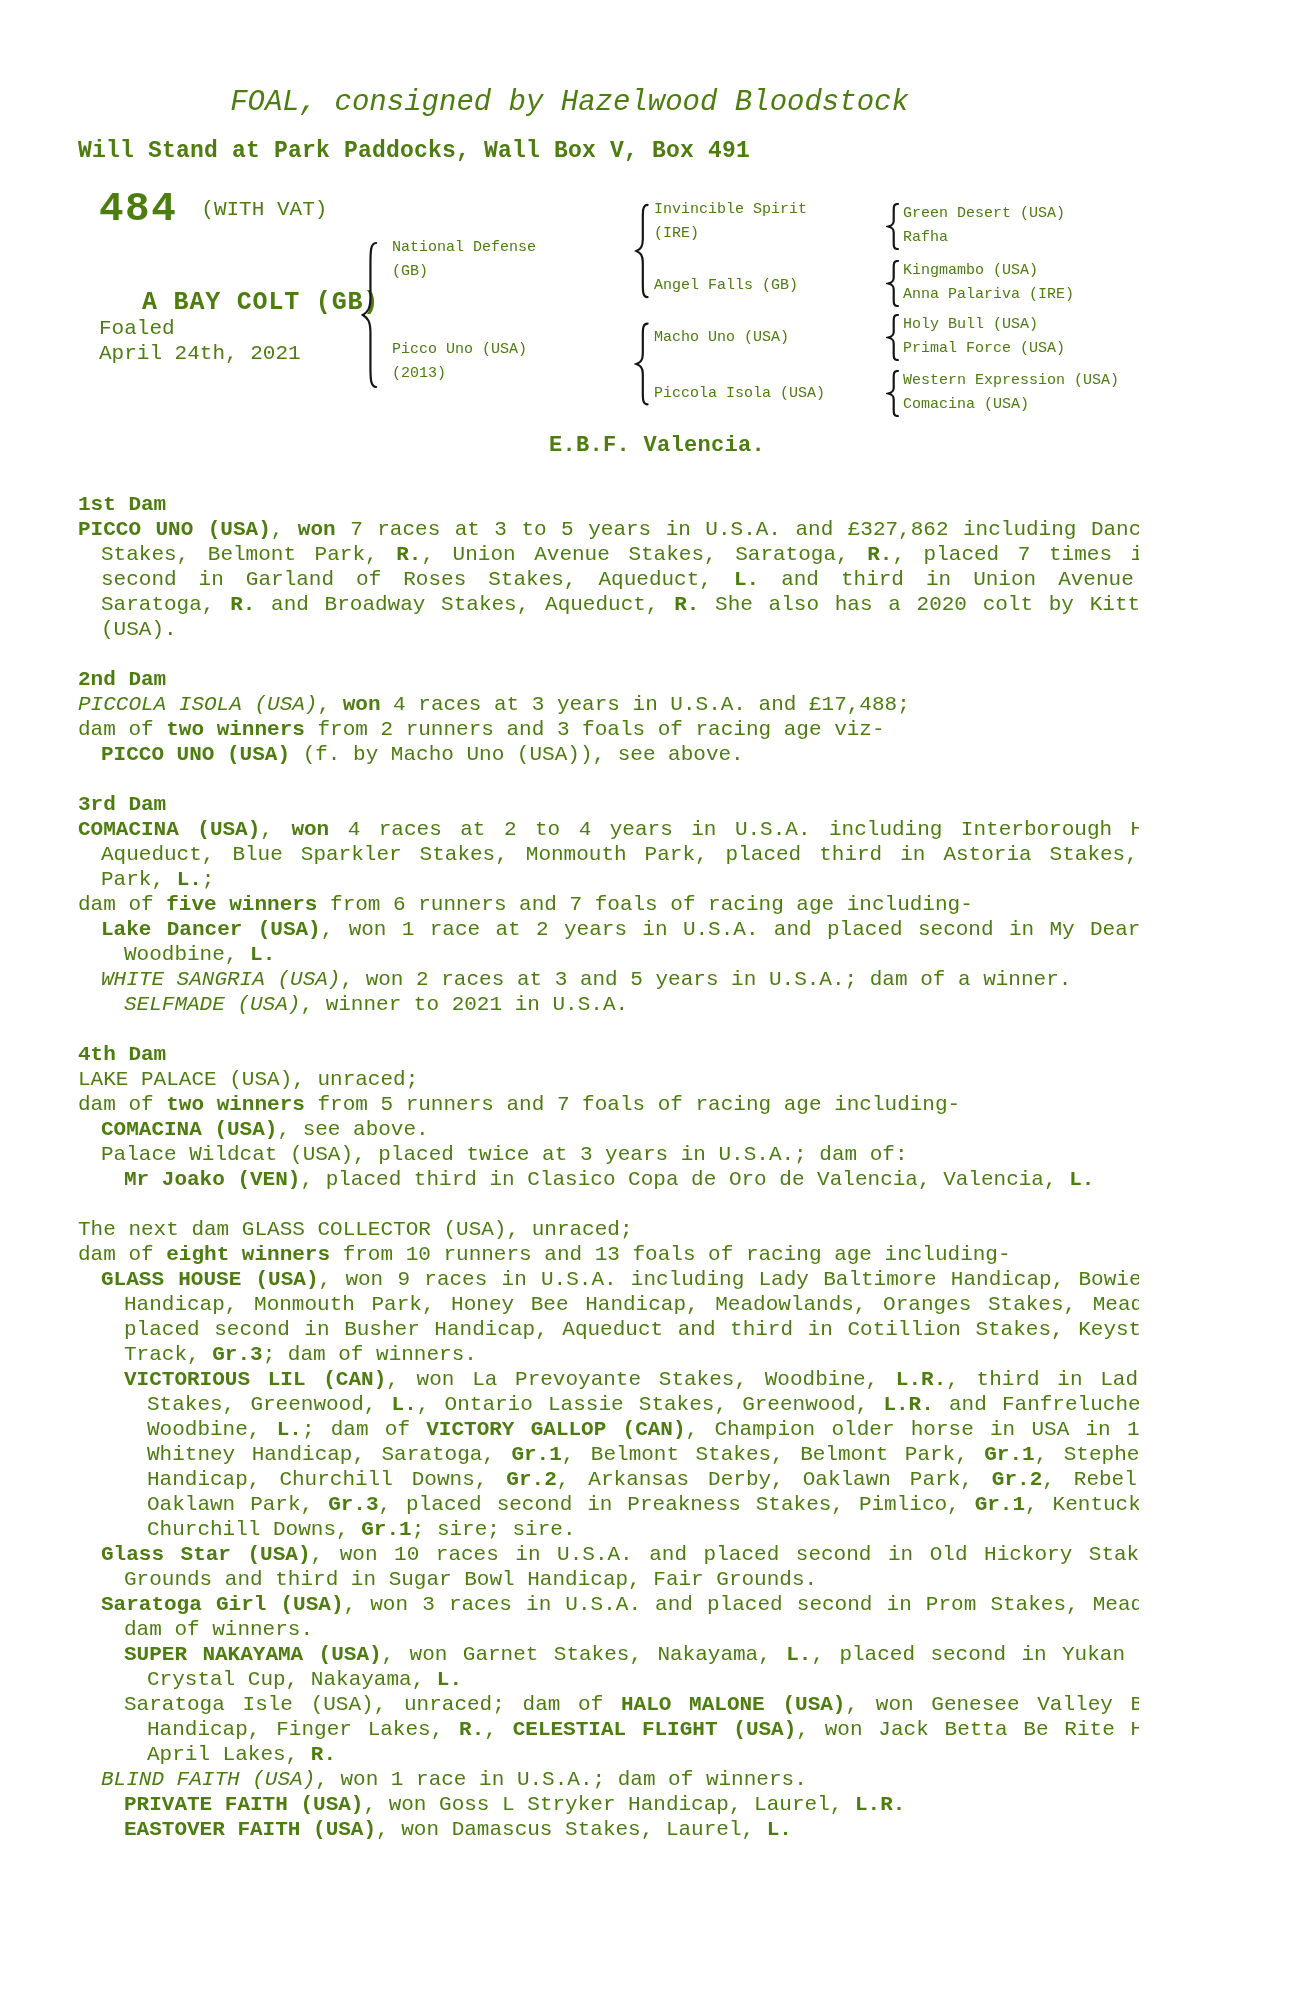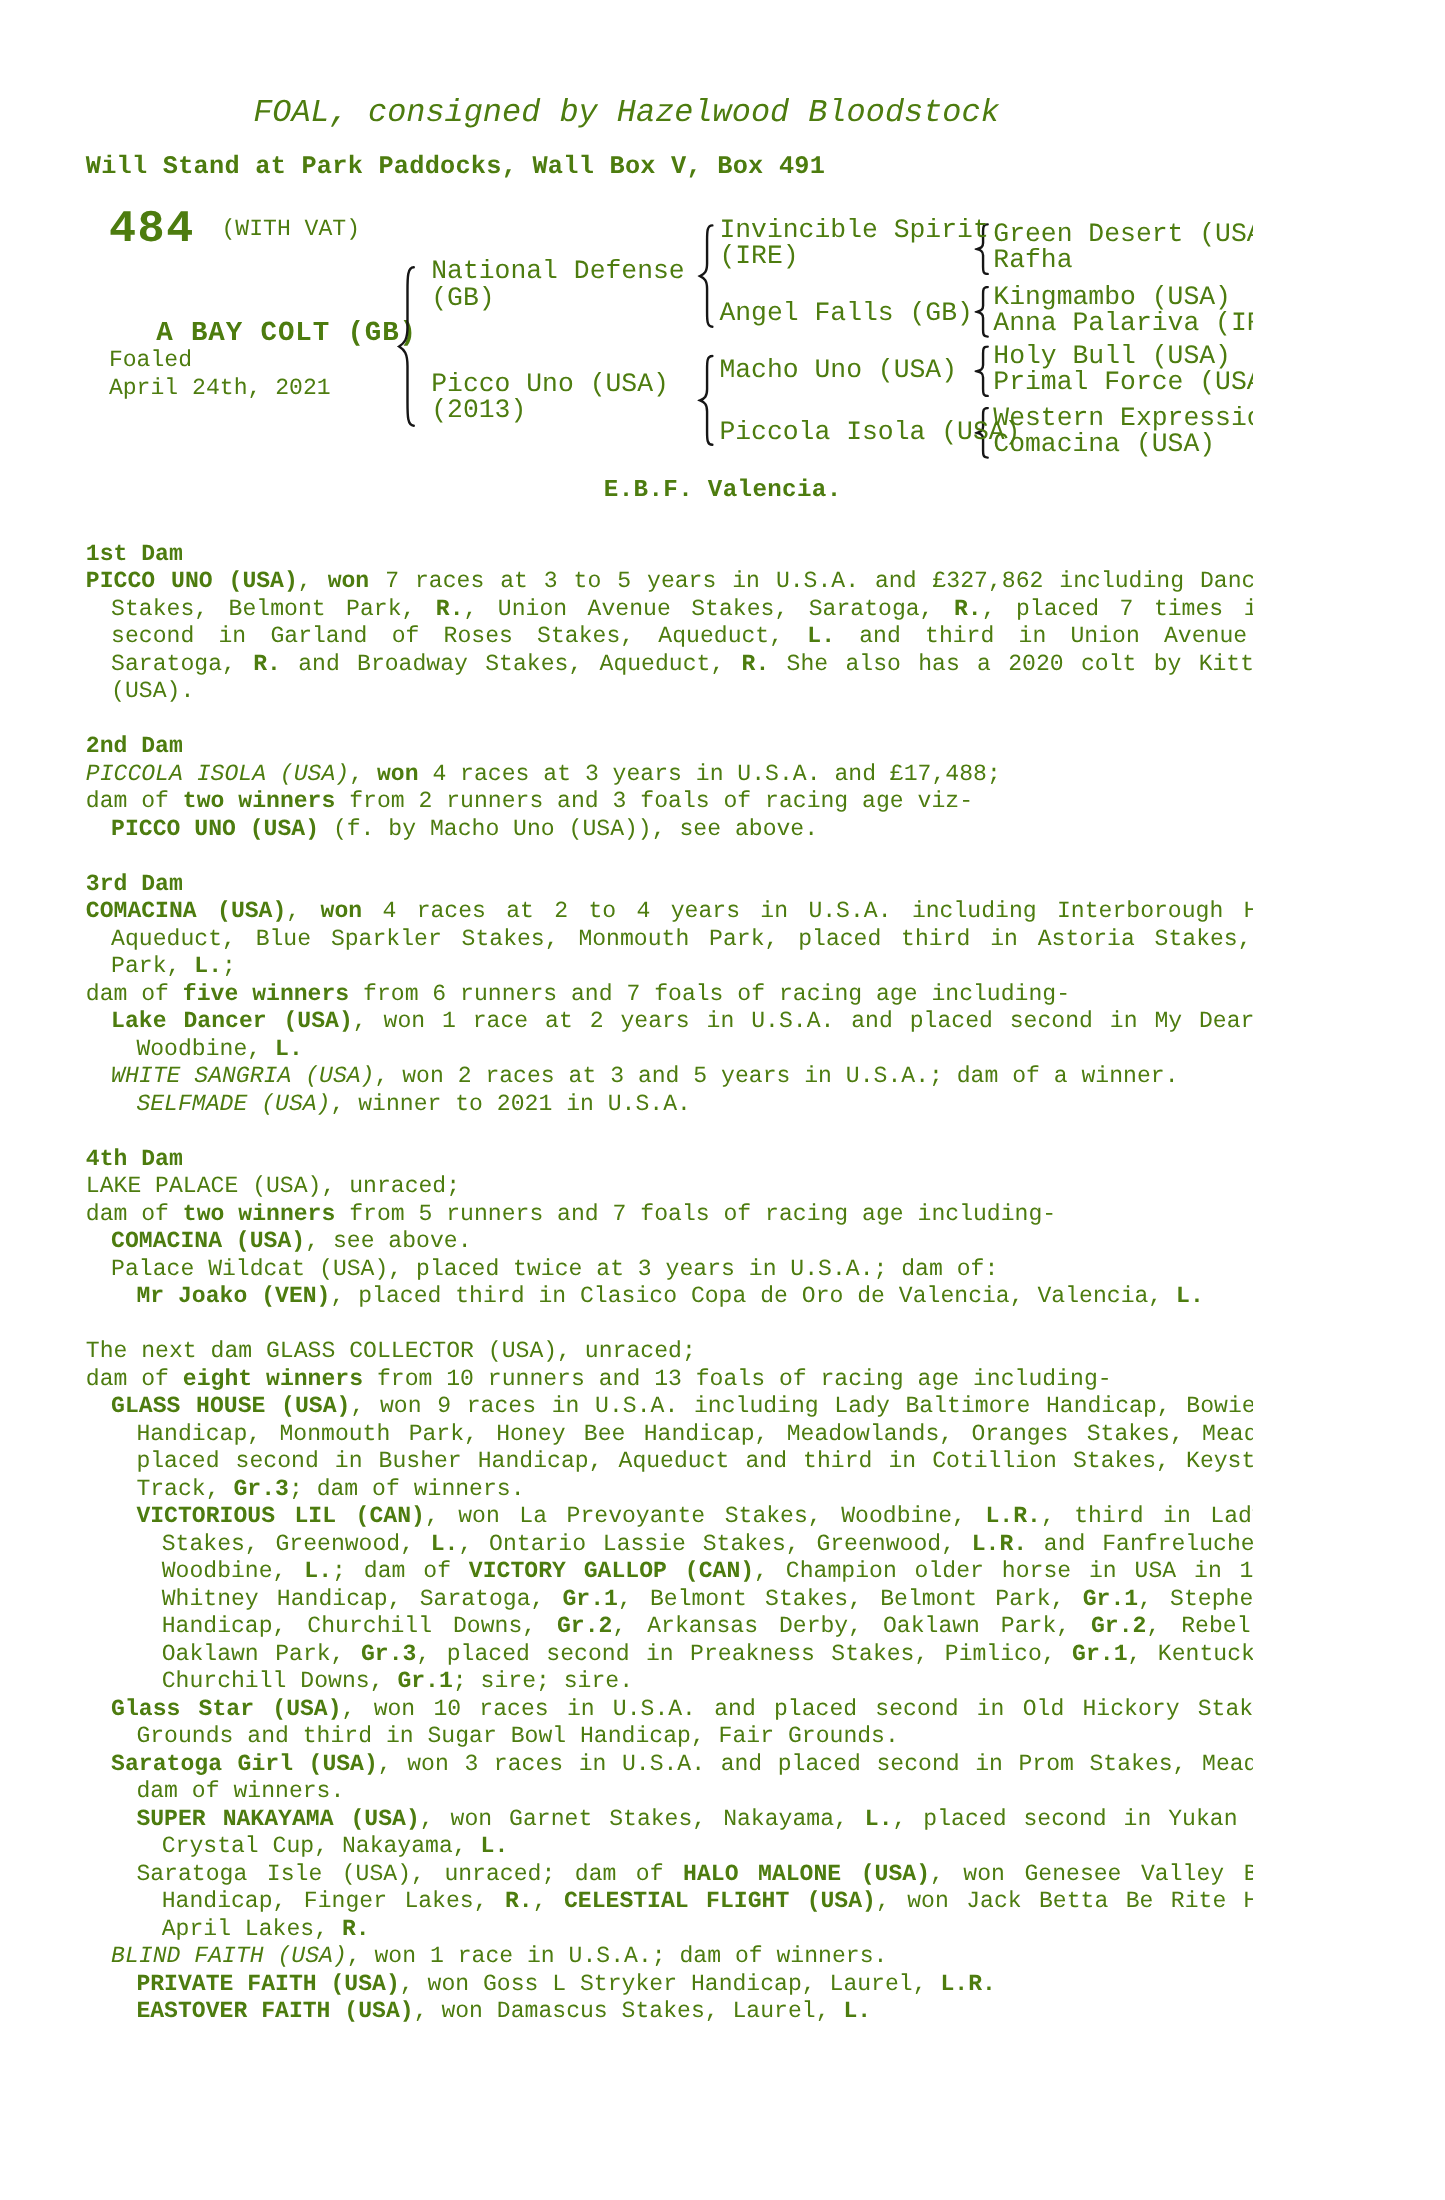--- a/index.html
+++ b/index.html
@@ -26,21 +26,21 @@
     font-size: 23px;
     font-weight: bold;
     letter-spacing: 0.2px;
   }
   .lot-line { top: 186px; left: 99px; display: flex; align-items: center; gap: 24px; }
   .lot-number { font-size: 41px; font-weight: 900; letter-spacing: 1.5px; }
   .vat { font-size: 21px; }
   .colt-name { top: 288px; left: 99px; font-size: 25px; font-weight: bold; letter-spacing: 0.8px; margin-left: 43px; }
   .foaled { top: 316px; left: 99px; font-size: 21px; line-height: 25px; }
 
-  .ped { font-size: 24px; line-height: 24px; white-space: nowrap; }
+  .ped { font-size: 15px; line-height: 24px; white-space: nowrap; }
   .brace { position: absolute; }
   .brace path { stroke: #161616; fill: none; stroke-width: 2.2px; stroke-linecap: round; }
 
   .ebf {
     top: 433px; left: 0; width: 1314px;
     text-align: center;
     font-weight: bold;
     font-size: 22px;
     letter-spacing: 0.3px;
   }

